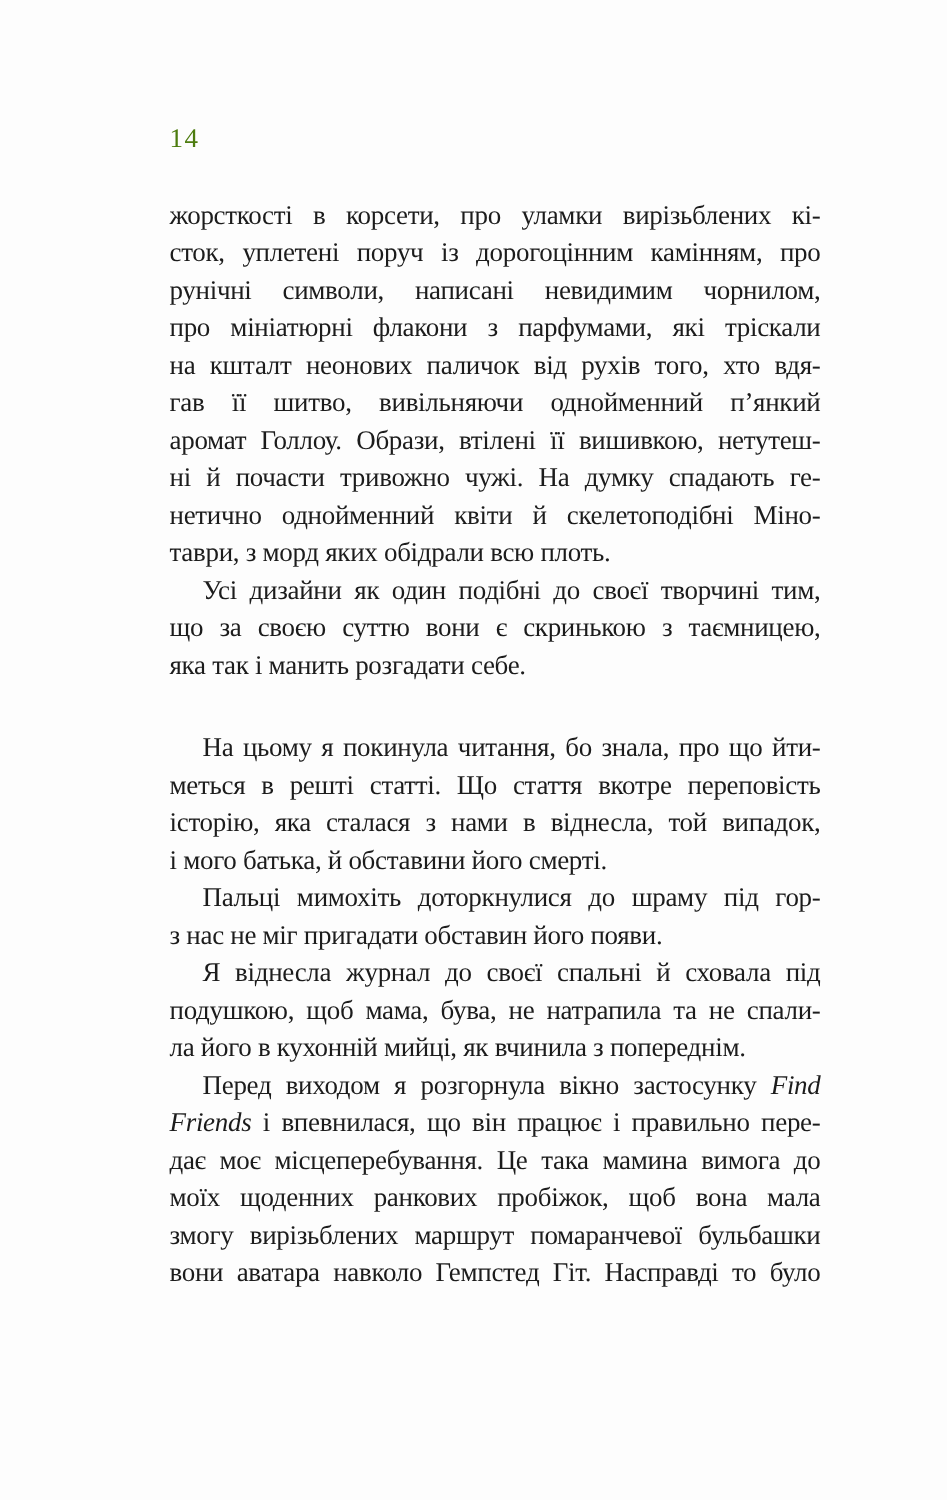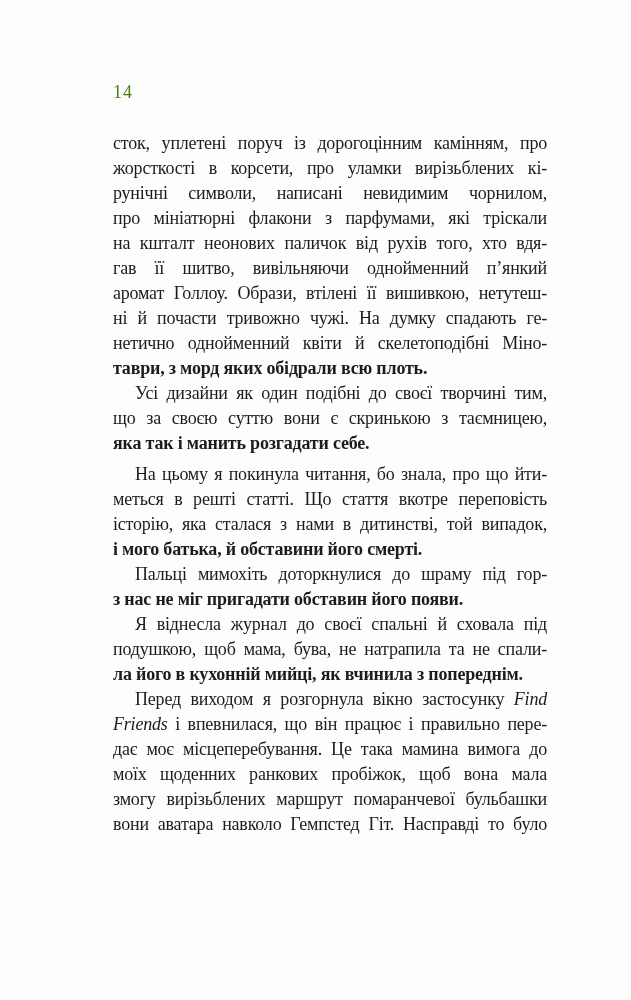--- a/index.html
+++ b/index.html
@@ -37,65 +37,64 @@
     font-size: 18px;
     line-height: 25px;
     letter-spacing: -0.2px;
     color: #1c1c1c;
   }
   .para {
     margin: 0;
     padding: 0;
   }
   .para.space-before {
-    margin-top: 6px;
+    margin-top: 30px;
   }
   .line {
     text-align: justify;
     text-align-last: justify;
     white-space: nowrap;
   }
   .line.flush-left {
     text-align-last: left;
-    font-weight: bold;
   }
   .line.indent {
     text-indent: 22px;
   }
   .it {
     font-style: italic;
   }
 </style>
 </head>
 <body style="background: rgb(253, 253, 253); color: rgb(28, 28, 28);">
 
 <div class="book-page">
   <div class="page-number">14</div>
   <div class="text-block">
       <div class="para">
+        <div class="line"><span>жорсткості в корсети, про уламки вирізьблених кі-</span></div>
         <div class="line"><span>сток, уплетені поруч із дорогоцінним камінням, про</span></div>
-        <div class="line"><span>жорсткості в корсети, про уламки вирізьблених кі-</span></div>
         <div class="line"><span>рунічні символи, написані невидимим чорнилом,</span></div>
         <div class="line"><span>про мініатюрні флакони з парфумами, які тріскали</span></div>
         <div class="line"><span>на кшталт неонових паличок від рухів того, хто вдя-</span></div>
         <div class="line"><span>гав її шитво, вивільняючи однойменний п’янкий</span></div>
         <div class="line"><span>аромат Голлоу. Образи, втілені її вишивкою, нетутеш-</span></div>
         <div class="line"><span>ні й почасти тривожно чужі. На думку спадають ге-</span></div>
         <div class="line"><span>нетично однойменний квіти й скелетоподібні Міно-</span></div>
         <div class="line flush-left"><span>таври, з морд яких обідрали всю плоть.</span></div>
       </div>
       <div class="para">
         <div class="line indent"><span>Усі дизайни як один подібні до своєї творчині тим,</span></div>
         <div class="line"><span>що за своєю суттю вони є скринькою з таємницею,</span></div>
         <div class="line flush-left"><span>яка так і манить розгадати себе.</span></div>
       </div>
       <div class="para space-before">
         <div class="line indent"><span>На цьому я покинула читання, бо знала, про що йти-</span></div>
         <div class="line"><span>меться в решті статті. Що стаття вкотре переповість</span></div>
-        <div class="line"><span>історію, яка сталася з нами в дитинстві, той випадок,</span></div>
+        <div class="line"><span>історію, яка сталася з нами в віднесла, той випадок,</span></div>
         <div class="line flush-left"><span>і мого батька, й обставини його смерті.</span></div>
       </div>
       <div class="para">
         <div class="line indent"><span>Пальці мимохіть доторкнулися до шраму під гор-</span></div>
         <div class="line flush-left"><span>з нас не міг пригадати обставин його появи.</span></div>
       </div>
       <div class="para">
         <div class="line indent"><span>Я віднесла журнал до своєї спальні й сховала під</span></div>
         <div class="line"><span>подушкою, щоб мама, бува, не натрапила та не спали-</span></div>
         <div class="line flush-left"><span>ла його в кухонній мийці, як вчинила з попереднім.</span></div>

